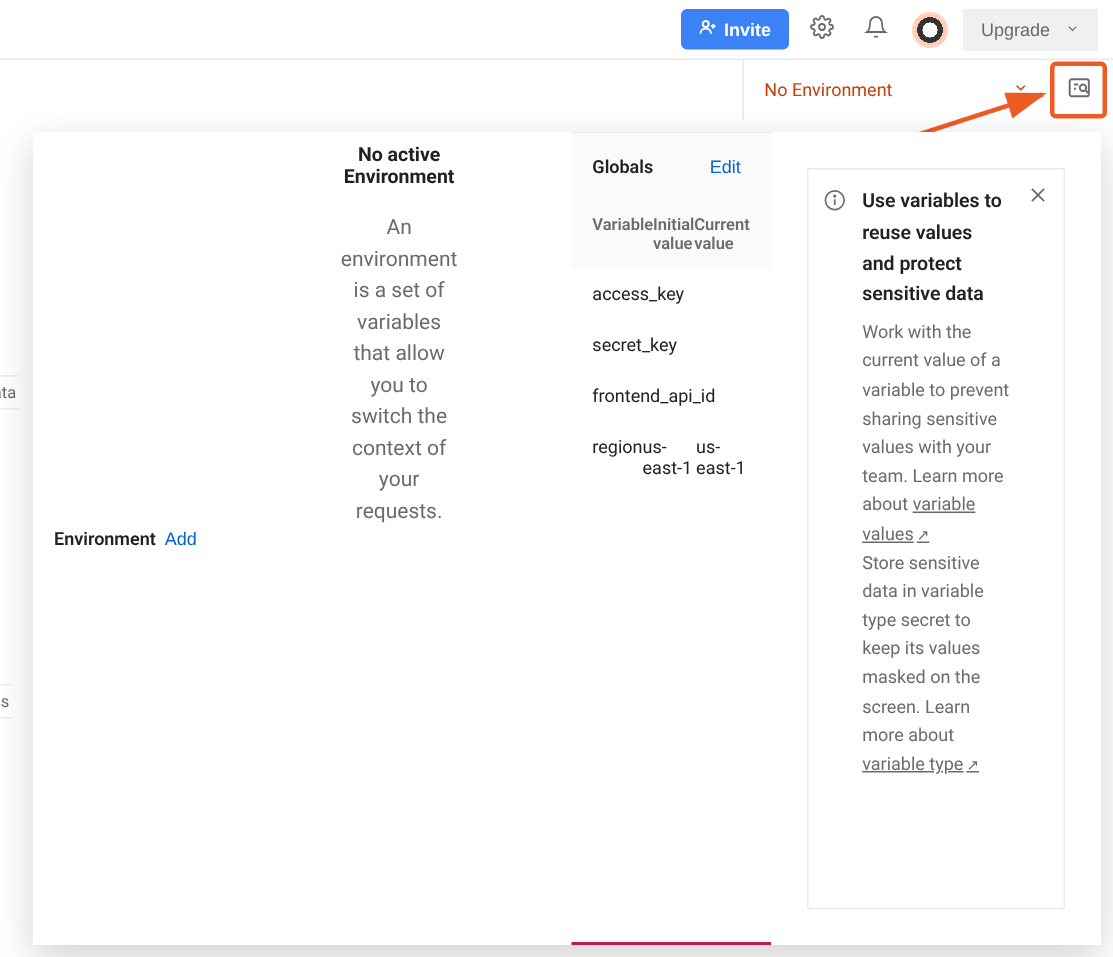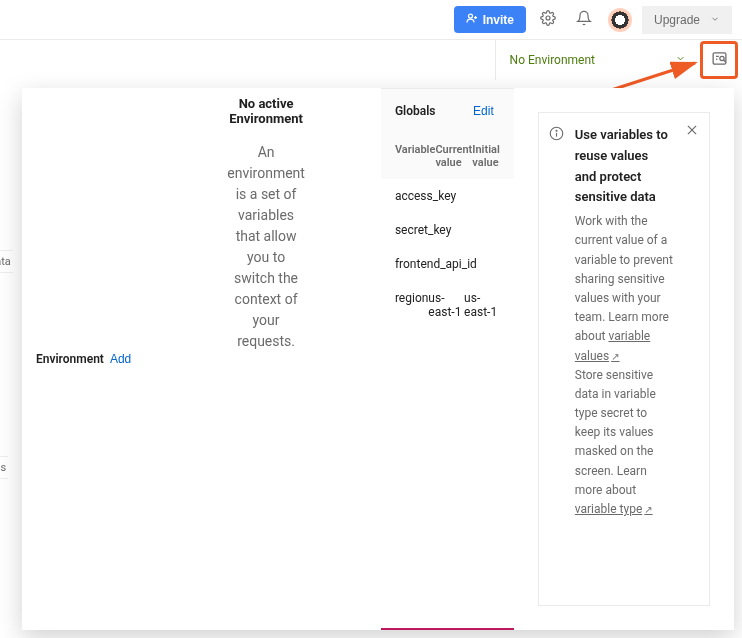--- a/index.html
+++ b/index.html
@@ -72,21 +72,21 @@
     justify-content: flex-end;
     align-items: stretch;
     height: 40px;
   }
   .env-select {
     border-left: 1px solid #eaeaea;
     display: flex;
     align-items: center;
     padding: 0 14px;
     font-size: 12px;
-    color: #4d7c0f;
+    color: #c2410c;
     gap: 80px;
     cursor: pointer;
   }
   .quicklook-btn {
     width: 38px;
     height: 38px;
     margin: 1px 4px 1px 0;
     border: 3px solid #ef5b25;
     border-radius: 4px;
     display: flex;
@@ -299,22 +299,22 @@
     <p>An environment is a set of variables that allow you to switch the context of your requests.</p>
   </div>
 
   <div class="globals">
     <div class="section-head" style="background:#fafafa">
       <span class="title">Globals</span>
       <button class="link-btn">Edit</button>
     </div>
     <div class="thead">
       <span>Variable</span>
+      <span>Initial value</span>
       <span>Current value</span>
-      <span>Initial value</span>
     </div>
     <div class="vars-body">
       <div class="trow">
         <span>access_key</span>
         <span></span>
         <span></span>
       </div>
       <div class="trow">
         <span>secret_key</span>
         <span></span>

